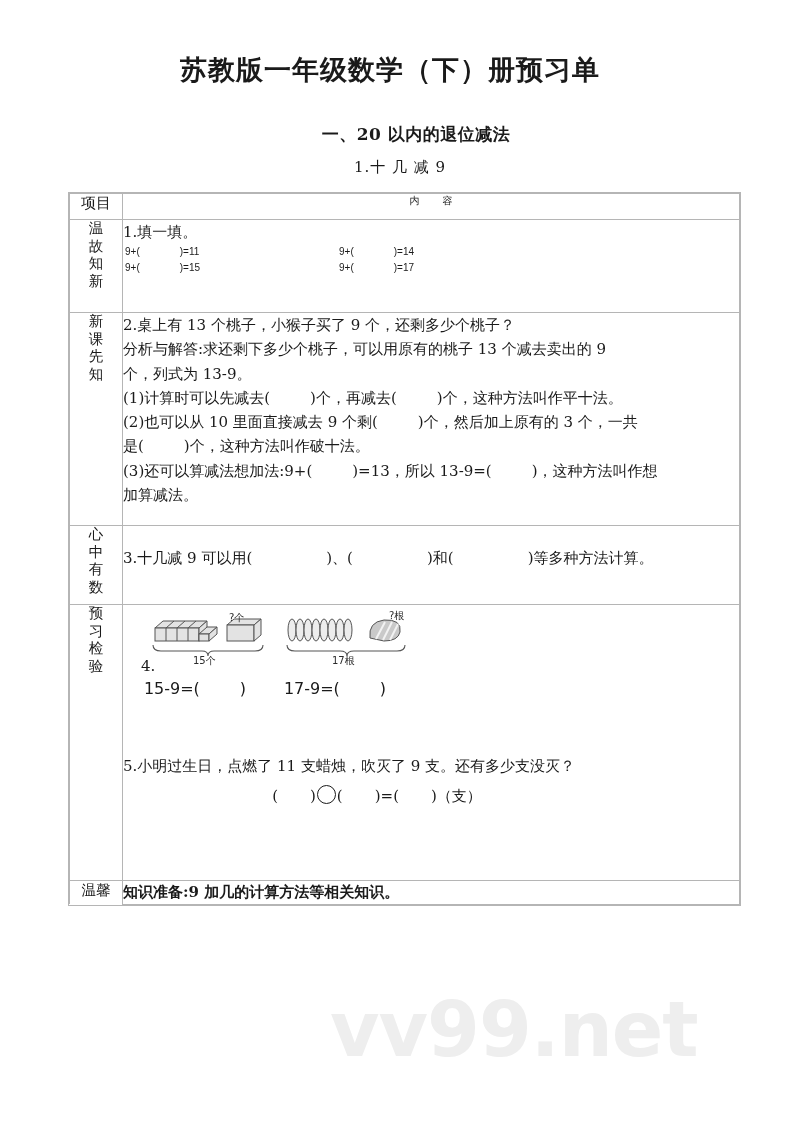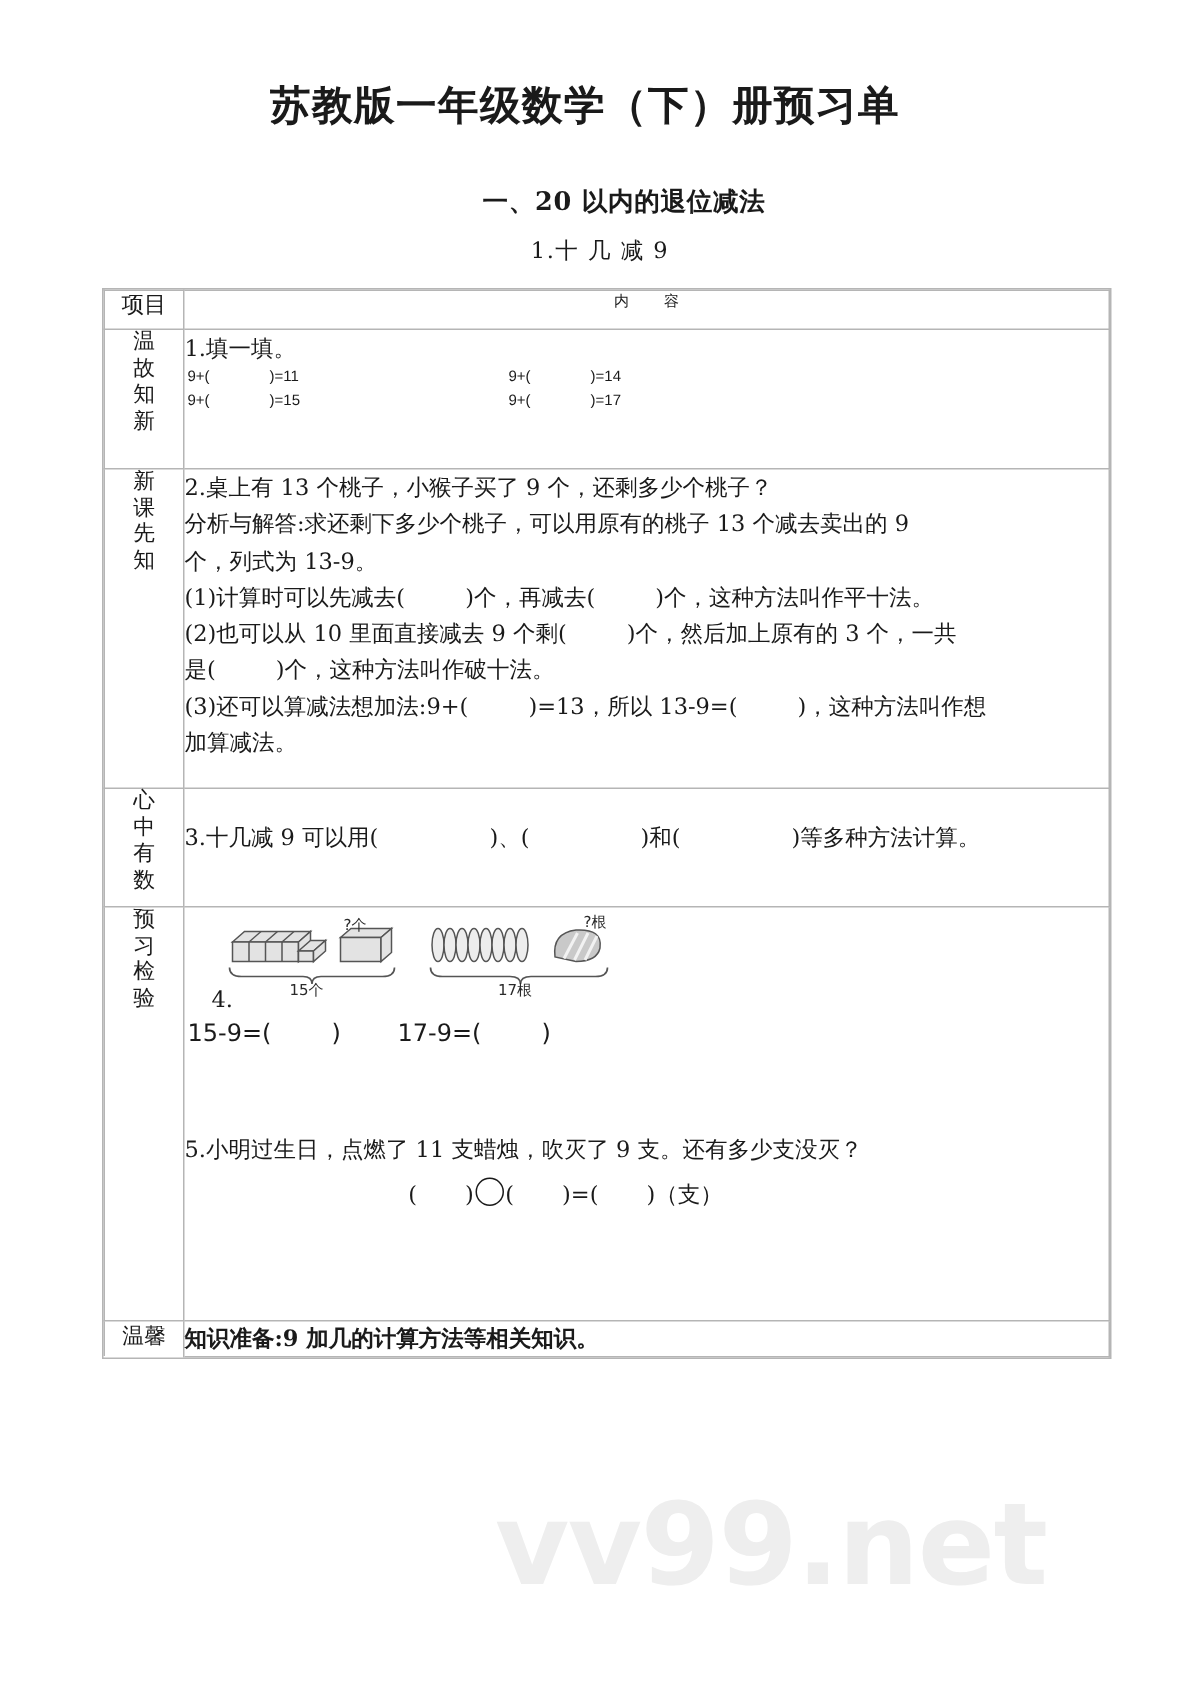--- a/index.html
+++ b/index.html
@@ -150,20 +150,21 @@
   .q4-num{
     position:absolute;
     left:0; top:42px;
     font-size:15px;
     font-family:"DejaVu Serif","Liberation Serif",serif;
   }
   .q4-eqs{
     display:flex;
     margin-top:6px;
     padding-left:2px;
+    text-align:center;
   }
   .q4-eqs .eq{ width:140px; white-space:nowrap; font-size:16px;
     font-family:"DejaVu Sans","Liberation Sans",sans-serif; }
   .q5{ margin-top:52px; }
   .q5-ans{
     text-align:center;
     margin-top:6px;
     padding-right:108px;
     font-size:15px;
     white-space:nowrap;

